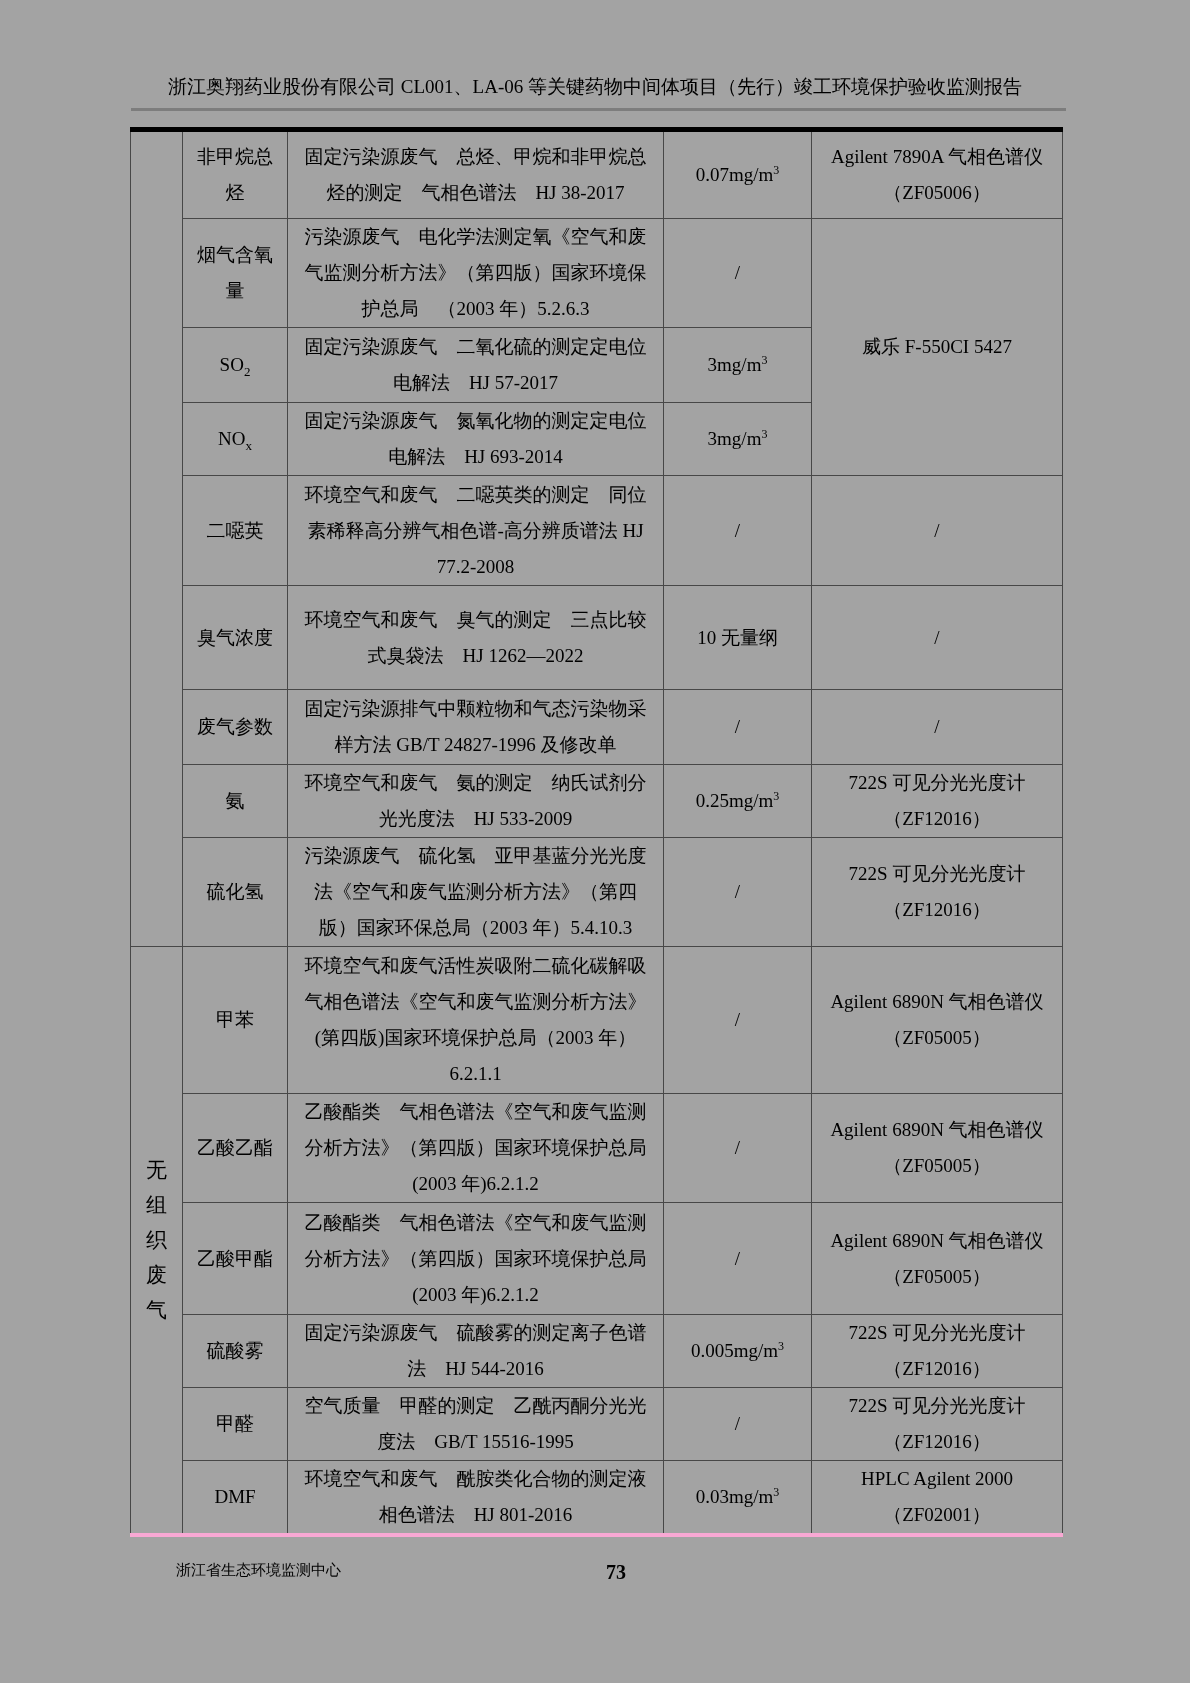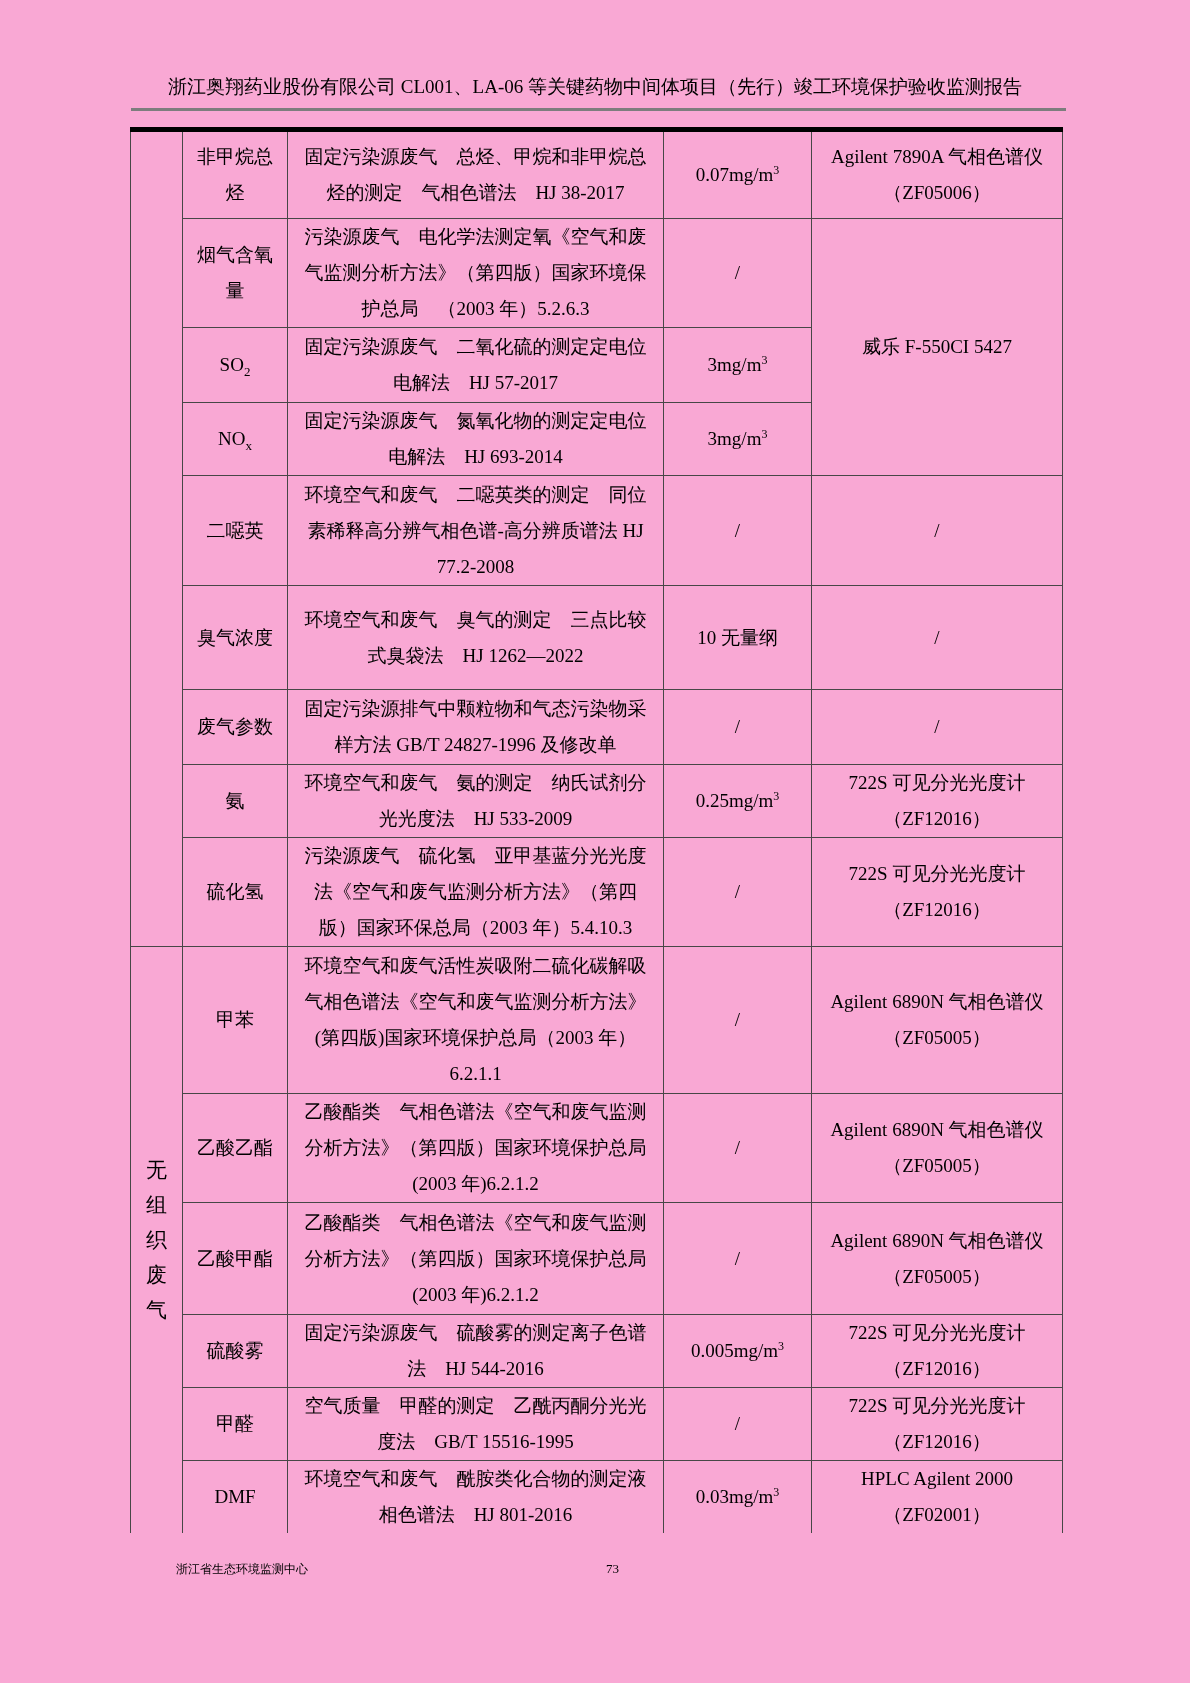--- a/index.html
+++ b/index.html
@@ -2,59 +2,59 @@
 <html><head>
 <meta charset="utf-8">
 <style>
   * { margin:0; padding:0; box-sizing:border-box; }
   html,body { background:#ffffff; }
   body {
     width:1190px; height:1683px; position:relative;
     font-family:"Liberation Serif","DejaVu Serif",serif;
     color:#000;
   }
-  .page { position:relative; width:1190px; height:1683px; background:#f9a8d4; overflow:hidden; }
+  .page { position:relative; width:1190px; height:1683px; background:#a3a3a3; overflow:hidden; }
 
   .header-title {
     position:absolute; top:74px; left:0; width:1190px;
     text-align:center; font-size:19px; white-space:nowrap;
   }
   .header-rule {
     position:absolute; top:108px; left:131px; width:935px; height:3px;
     background:#7d7d7d;
   }
 
   table.monitor {
     position:absolute; left:130px; top:127px; width:932px;
     border-collapse:collapse; table-layout:fixed;
-    border-top:5px solid #000; border-bottom:6px solid #f9a8d4;
+    border-top:5px solid #000; border-bottom:4px solid #f9a8d4;
   }
   table.monitor td {
     border:1.5px solid #474747;
     text-align:center; vertical-align:middle;
     font-size:19px; line-height:36px;
     padding:0 8px;
     word-break:break-word;
   }
   td.cat   { border-left:none; padding:0; }
   td.inst  { border-right:none; }
   td.param { font-size:20px; line-height:34px; }
   td.method{ font-size:20px; padding:0 10px; }
   td.limit { font-size:19px; }
   .cat-char { font-size:21px; line-height:35px; }
   td sub { font-size:13px; line-height:0; }
   td sup { font-size:12px; line-height:0; }
 
   .footer-org {
     position:absolute; left:176px; top:1561px;
-    font-size:12px;
+    font-size:15px;
   }
   .footer-page {
     position:absolute; left:606px; top:1561px;
-    font-size:13px; font-family:"Liberation Serif","DejaVu Serif",serif;
+    font-size:20px; font-family:"Liberation Serif","DejaVu Serif",serif;font-weight:bold;
   }
 </style>
 </head>
 <body>
 
 <div class="page">
 
   <div class="header-title">浙江奥翔药业股份有限公司 CL001、LA-06 等关键药物中间体项目（先行）竣工环境保护验收监测报告</div>
   <div class="header-rule"></div>
 

